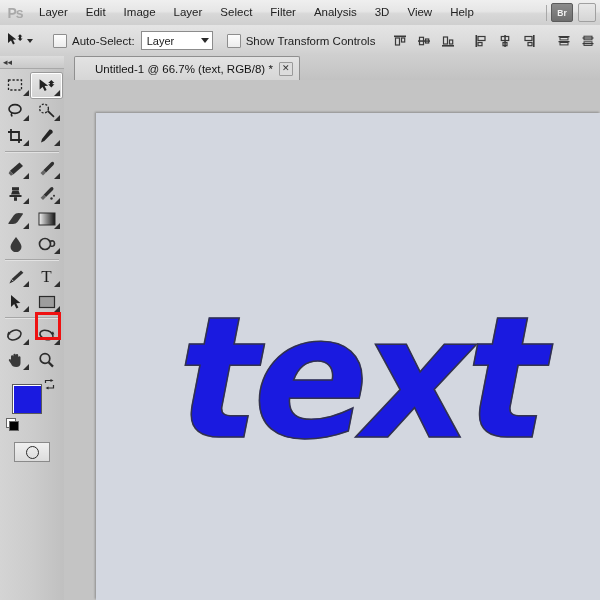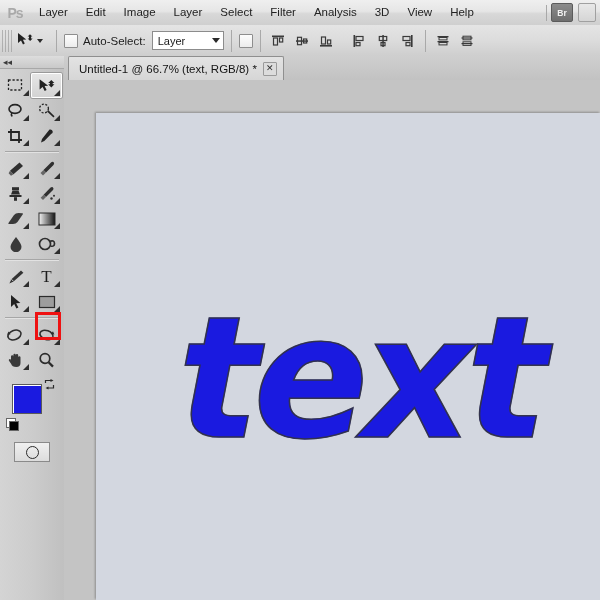--- a/index.html
+++ b/index.html
@@ -142,21 +142,21 @@
   .qmask .circ{width:11px;height:11px;border-radius:50%;border:1.5px solid #2b2b2b;}
 
   
   .tabbar{
     position:absolute;left:64px;top:56px;right:0;height:24px;
     background:linear-gradient(to bottom,#cfcfcf,#c2c2c2);
     border-bottom:1px solid #8d8d8d;
     display:flex;align-items:flex-end;
   }
   .doc-tab{
-    height:23px;margin-left:4px;padding:0 6px 0 10px;
+    height:23px;margin-left:10px;padding:0 6px 0 20px;
     background:linear-gradient(to bottom,#e3e3e3,#d6d6d6);
     border:1px solid #8f8f8f;border-bottom:none;
     border-radius:2px 2px 0 0;
     display:flex;align-items:center;gap:6px;
     font-size:11.5px;color:#141414;white-space:nowrap;
   }
   .tab-close{
     width:12px;height:12px;border:1px solid #9a9a9a;background:#dcdcdc;
     display:flex;align-items:center;justify-content:center;
     font-size:9px;line-height:9px;color:#333;border-radius:1px;
@@ -229,20 +229,21 @@
 
     <span class="chk"></span>
     <span class="opt-lbl" style="margin-left:5px">Auto-Select:</span>
     <div class="combo">
       <span>Layer</span>
       <span class="caret"></span>
     </div>
 
     <div class="opt-sep"></div>
     <span class="chk"></span>
+    <span class="opt-lbl" style="margin-left:5px">Show Transform Controls</span>
 
     <div class="opt-sep"></div>
 
     <div class="align-group">
       <div class="align-btn">
         <svg width="14" height="14" viewBox="0 0 14 14">
             <rect x="1" y="1.5" width="12" height="1.6" fill="#3a3a3a"></rect>
             <rect x="2.5" y="4" width="4" height="7" fill="none" stroke="#3a3a3a" stroke-width="1.2"></rect>
             <rect x="8.5" y="4" width="3.2" height="4" fill="none" stroke="#3a3a3a" stroke-width="1.2"></rect>
           </svg>

